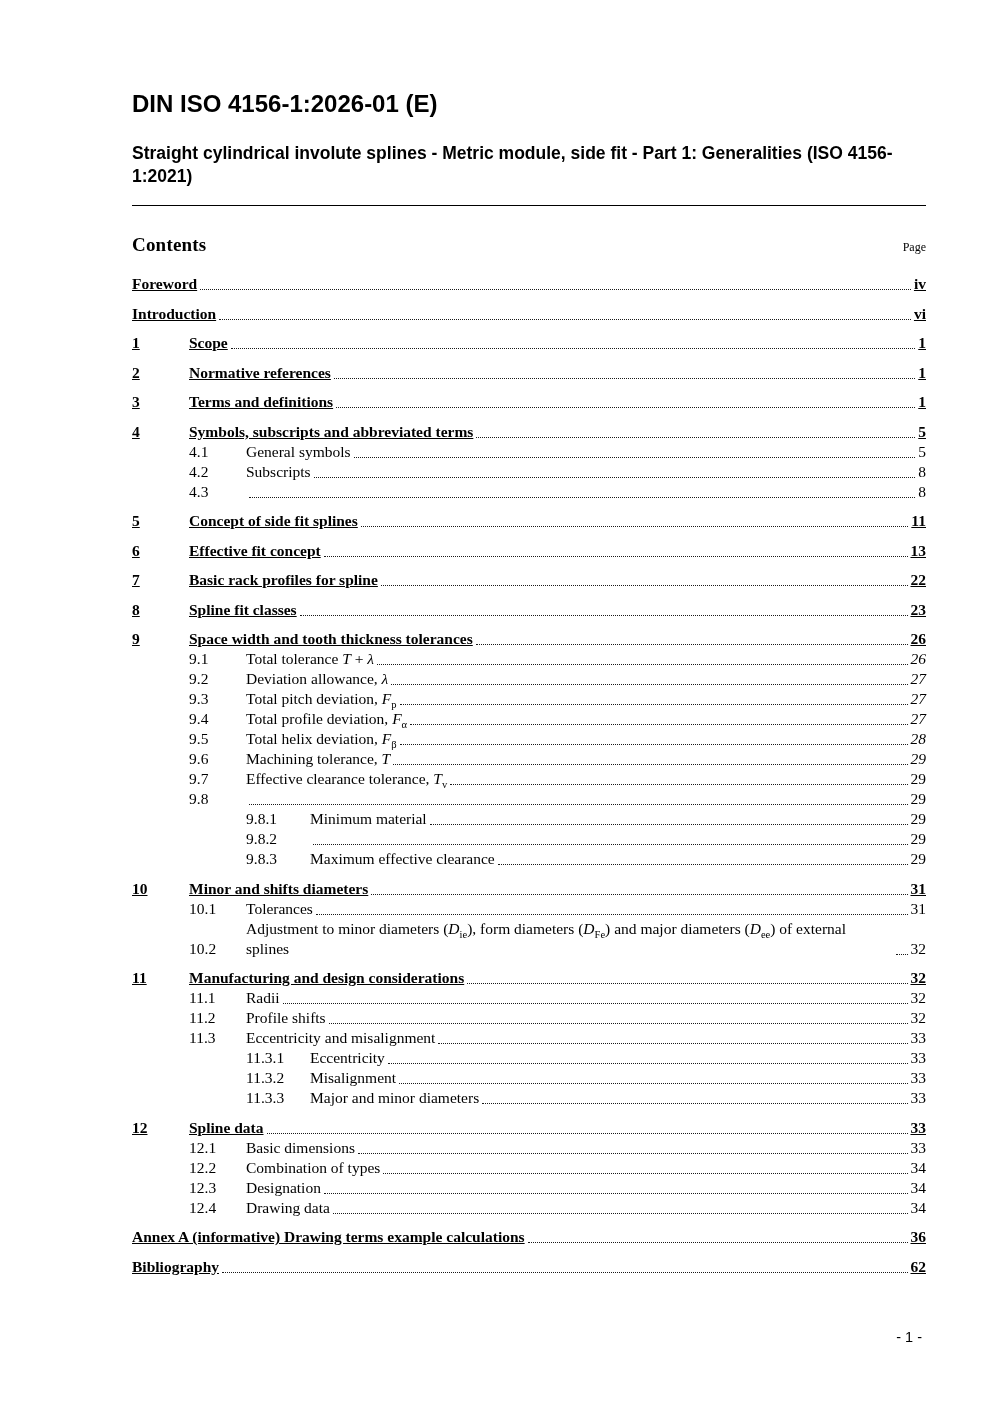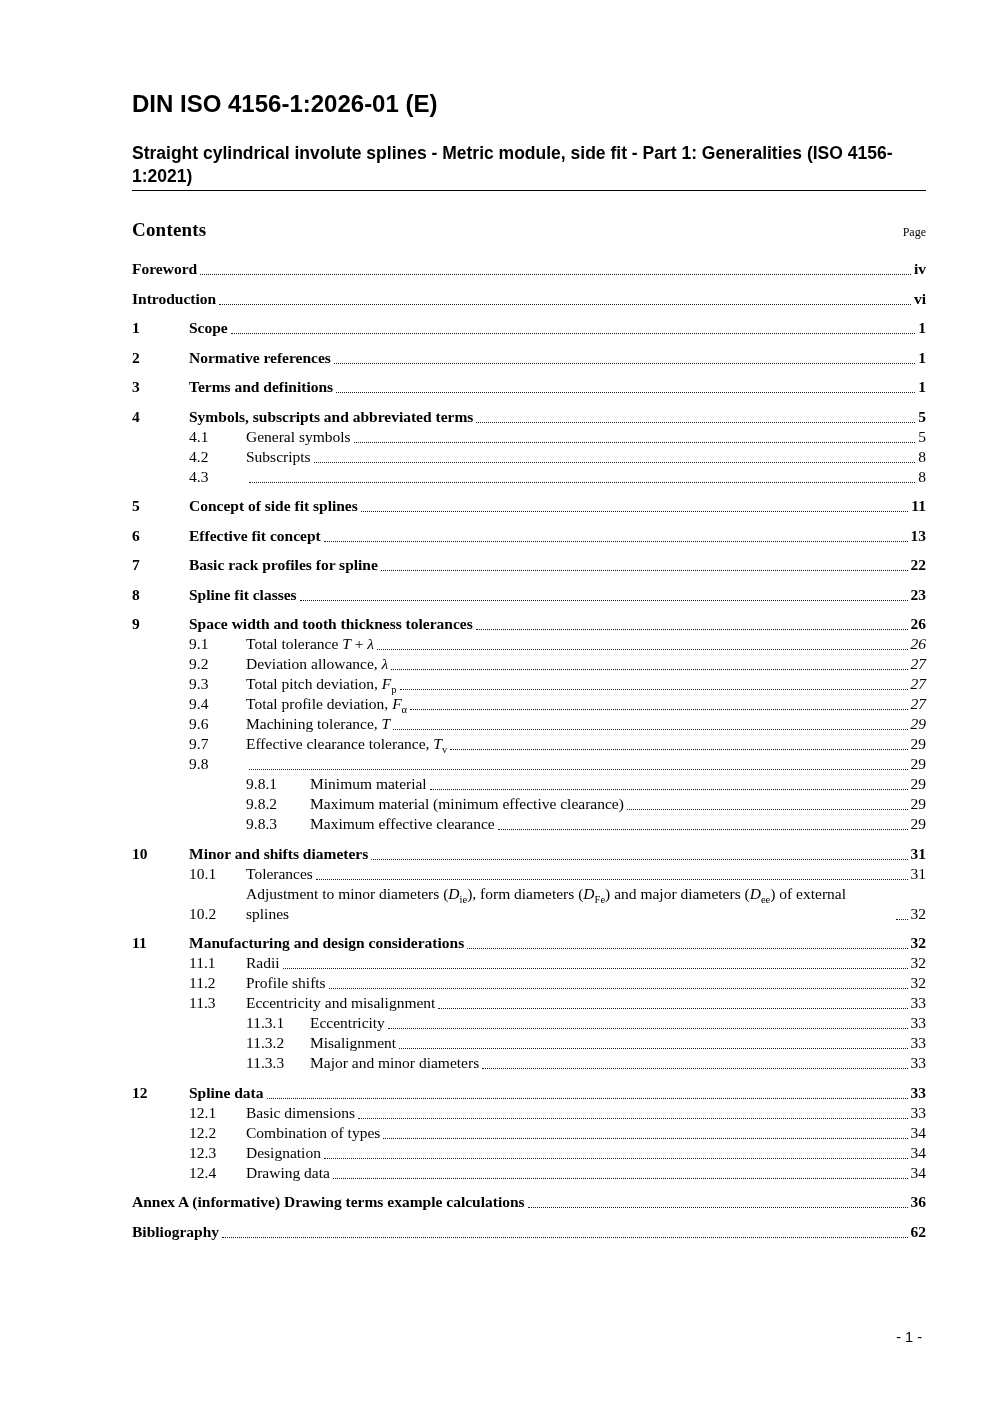--- a/index.html
+++ b/index.html
@@ -25,21 +25,21 @@
     font-weight: bold;
     font-size: 24px;
     margin-top: 90px;
   }
   .doc-title {
     font-family: "Liberation Sans", sans-serif;
     font-weight: bold;
     font-size: 17.5px;
     line-height: 23px;
     margin-top: 24px;
-    padding-bottom: 2px;
+    padding-bottom: 17px;
     border-bottom: 1.5px solid #000;
   }
   .contents-row {
     display: flex;
     justify-content: space-between;
     align-items: baseline;
     margin-top: 28px;
   }
   .contents-heading {
     font-size: 19px;
@@ -48,21 +48,21 @@
   }
   .page-label { font-size: 12px; }
   .toc-list { margin-top: 18px; }
   .toc-row {
     display: flex;
     align-items: flex-end;
     font-size: 15.5px;
     line-height: 20px;
   }
   .toc-row.sp { margin-top: 9.5px; }
-  .toc-row.bold { font-weight: bold; }
+  .toc-row.bold { font-weight: bold; text-decoration: underline; }
   .toc-row.lvl1 .toc-num { flex: 0 0 57px; }
   .toc-row.lvl2 { padding-left: 57px; }
   .toc-row.lvl2 .toc-num { flex: 0 0 57px; }
   .toc-row.lvl3 { padding-left: 114px; }
   .toc-row.lvl3 .toc-num { flex: 0 0 64px; }
   .toc-title { flex: 0 1 auto; }
   .toc-title sub { font-size: 0.68em; line-height: 0; }
   .leader {
     flex: 1 1 auto;
     min-width: 12px;
@@ -195,20 +195,26 @@
           <span class="leader"></span>
           <span class="toc-page it">27</span>
         </div>
         <div class="toc-row lvl2">
           <span class="toc-num">9.4</span>
           <span class="toc-title">Total profile deviation, <i>F</i><sub>α</sub></span>
           <span class="leader"></span>
           <span class="toc-page it">27</span>
         </div>
         <div class="toc-row lvl2">
+          <span class="toc-num">9.5</span>
+          <span class="toc-title">Total helix deviation, <i>F</i><sub>β</sub></span>
+          <span class="leader"></span>
+          <span class="toc-page it">28</span>
+        </div>
+        <div class="toc-row lvl2">
           <span class="toc-num">9.6</span>
           <span class="toc-title">Machining tolerance, <i>T</i></span>
           <span class="leader"></span>
           <span class="toc-page it">29</span>
         </div>
         <div class="toc-row lvl2">
           <span class="toc-num">9.7</span>
           <span class="toc-title">Effective clearance tolerance, <i>T</i><sub>v</sub></span>
           <span class="leader"></span>
           <span class="toc-page">29</span>
@@ -219,21 +225,20 @@
           <span class="toc-page">29</span>
         </div>
         <div class="toc-row lvl3">
           <span class="toc-num">9.8.1</span>
           <span class="toc-title">Minimum material</span>
           <span class="leader"></span>
           <span class="toc-page">29</span>
         </div>
         <div class="toc-row lvl3">
           <span class="toc-num">9.8.2</span>
-          <span class="toc-title">Maximum material (minimum effective clearance)</span>
           <span class="leader"></span>
           <span class="toc-page">29</span>
         </div>
         <div class="toc-row lvl3">
           <span class="toc-num">9.8.3</span>
           <span class="toc-title">Maximum effective clearance</span>
           <span class="leader"></span>
           <span class="toc-page">29</span>
         </div>
         <div class="toc-row lvl1 sp bold">

